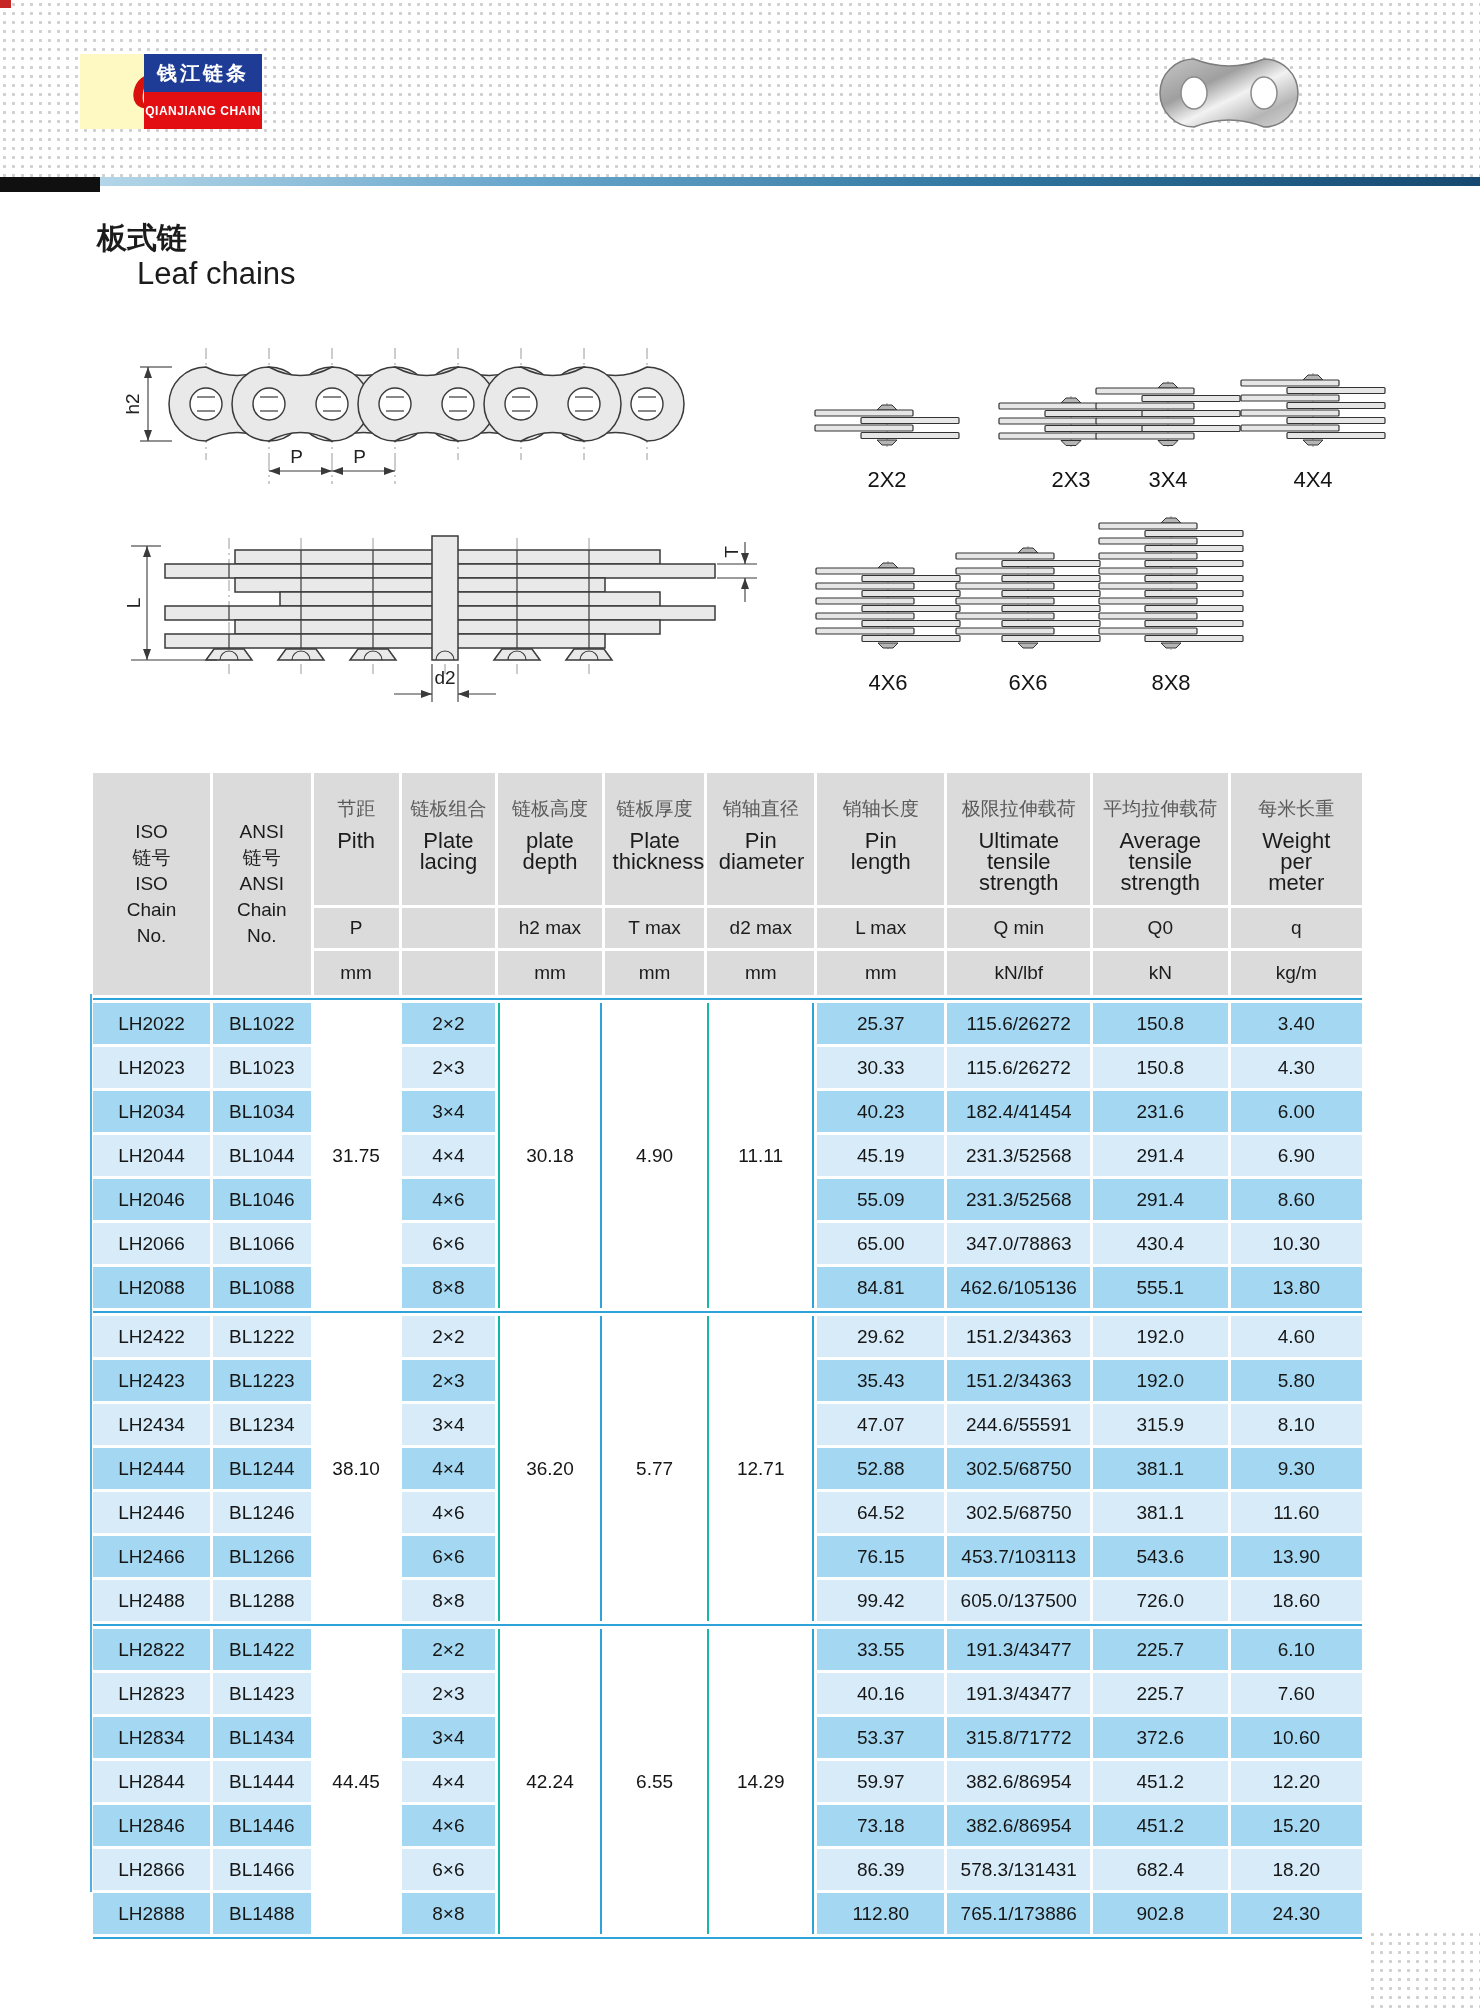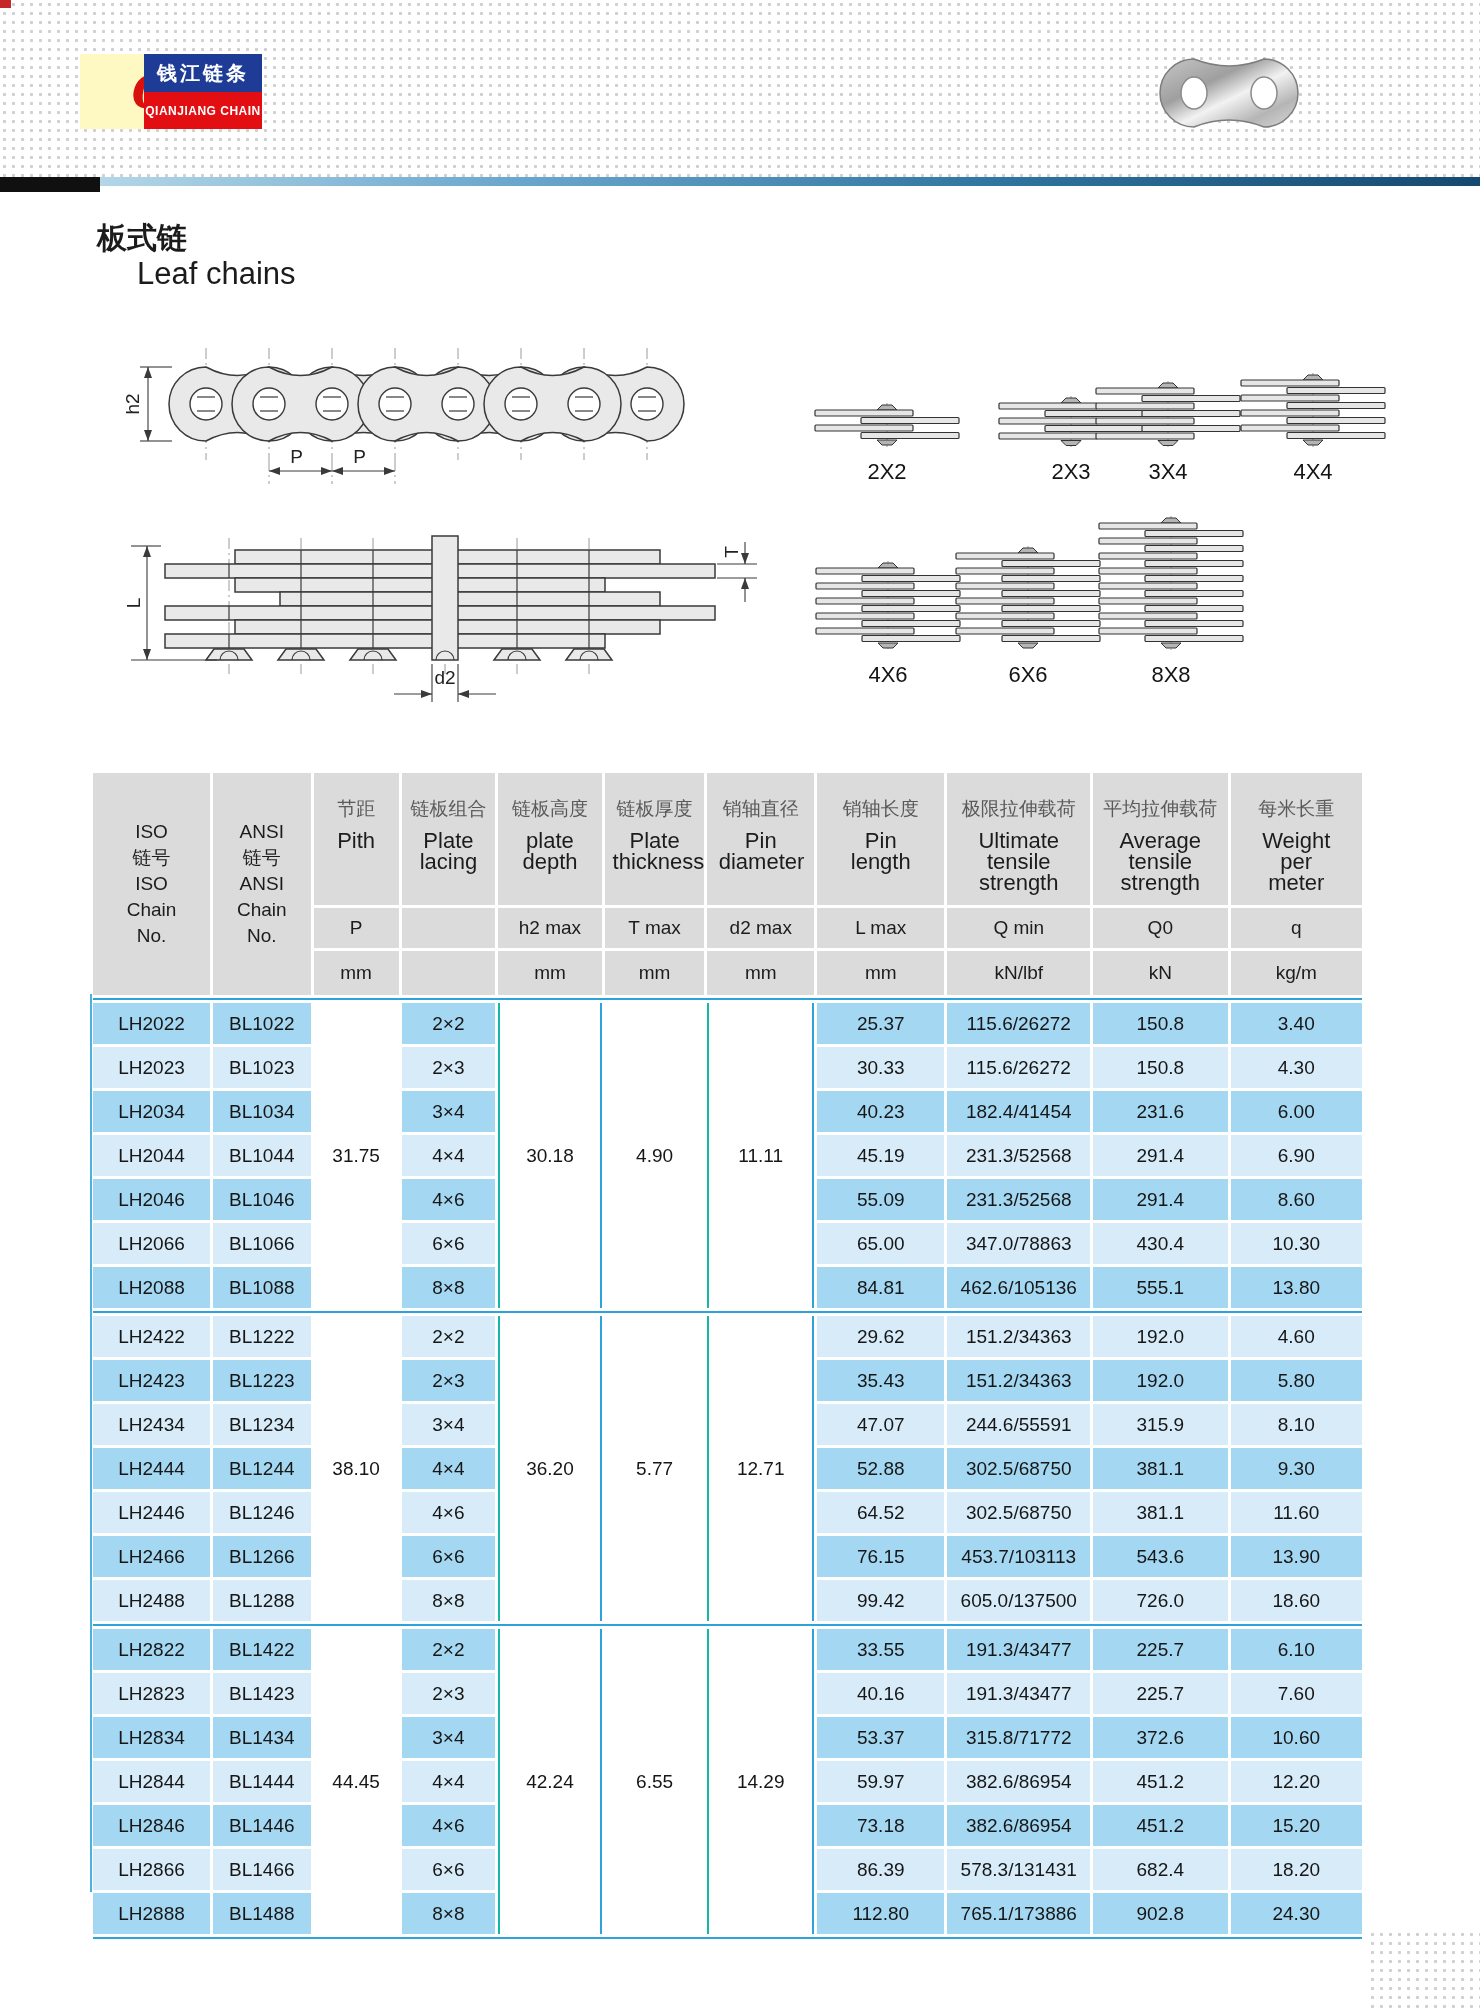--- a/index.html
+++ b/index.html
@@ -36,21 +36,21 @@
   #title-en{left:97px;top:256px;font-size:31px;font-weight:400;color:#1b1b1b;margin-left:40px;}
   
   .plate{fill:#e9e9e9;stroke:#3a3a3a;stroke-width:1.5;}
   .hole{fill:#ffffff;stroke:#3a3a3a;stroke-width:1.4;}
   .cl{stroke:#9a9a9a;stroke-width:1;stroke-dasharray:11 4 2 4;fill:none;}
   .dim{stroke:#3a3a3a;stroke-width:1.1;fill:none;}
   .joint{stroke:#3a3a3a;stroke-width:1.2;fill:none;}
   .ah{fill:#3a3a3a;}
   .dlab{font:19px "Liberation Sans",sans-serif;fill:#222;}
   .lace-item{position:absolute;width:150px;text-align:center;}
-  .lace-label{margin-top:8px;font-size:22px;color:#141414;}
+  .lace-label{margin-top:16px;font-size:22px;color:#141414;}
   .lbar{fill:#e6e6e6;stroke:#333;stroke-width:1.2;}
   .lcap{fill:#b5b5b5;stroke:#333;stroke-width:1;}
   .lpin{stroke:#999;stroke-width:1;stroke-dasharray:4 3;}
   
   #table-wrap{left:90px;top:770px;width:1275px;}
   table#data-table{border-collapse:separate;border-spacing:3px;table-layout:fixed;width:1275px;}
   th,td{margin:0;overflow:hidden;}
   th.g{background:#dbdbdb;font-weight:normal;vertical-align:top;padding:0;}
   th.g.span{vertical-align:middle;font-size:19px;line-height:26px;white-space:pre-line;color:#1c1c1c;}
   .cjk{font-size:19px;color:#5a5a5a;margin-top:23px;}

